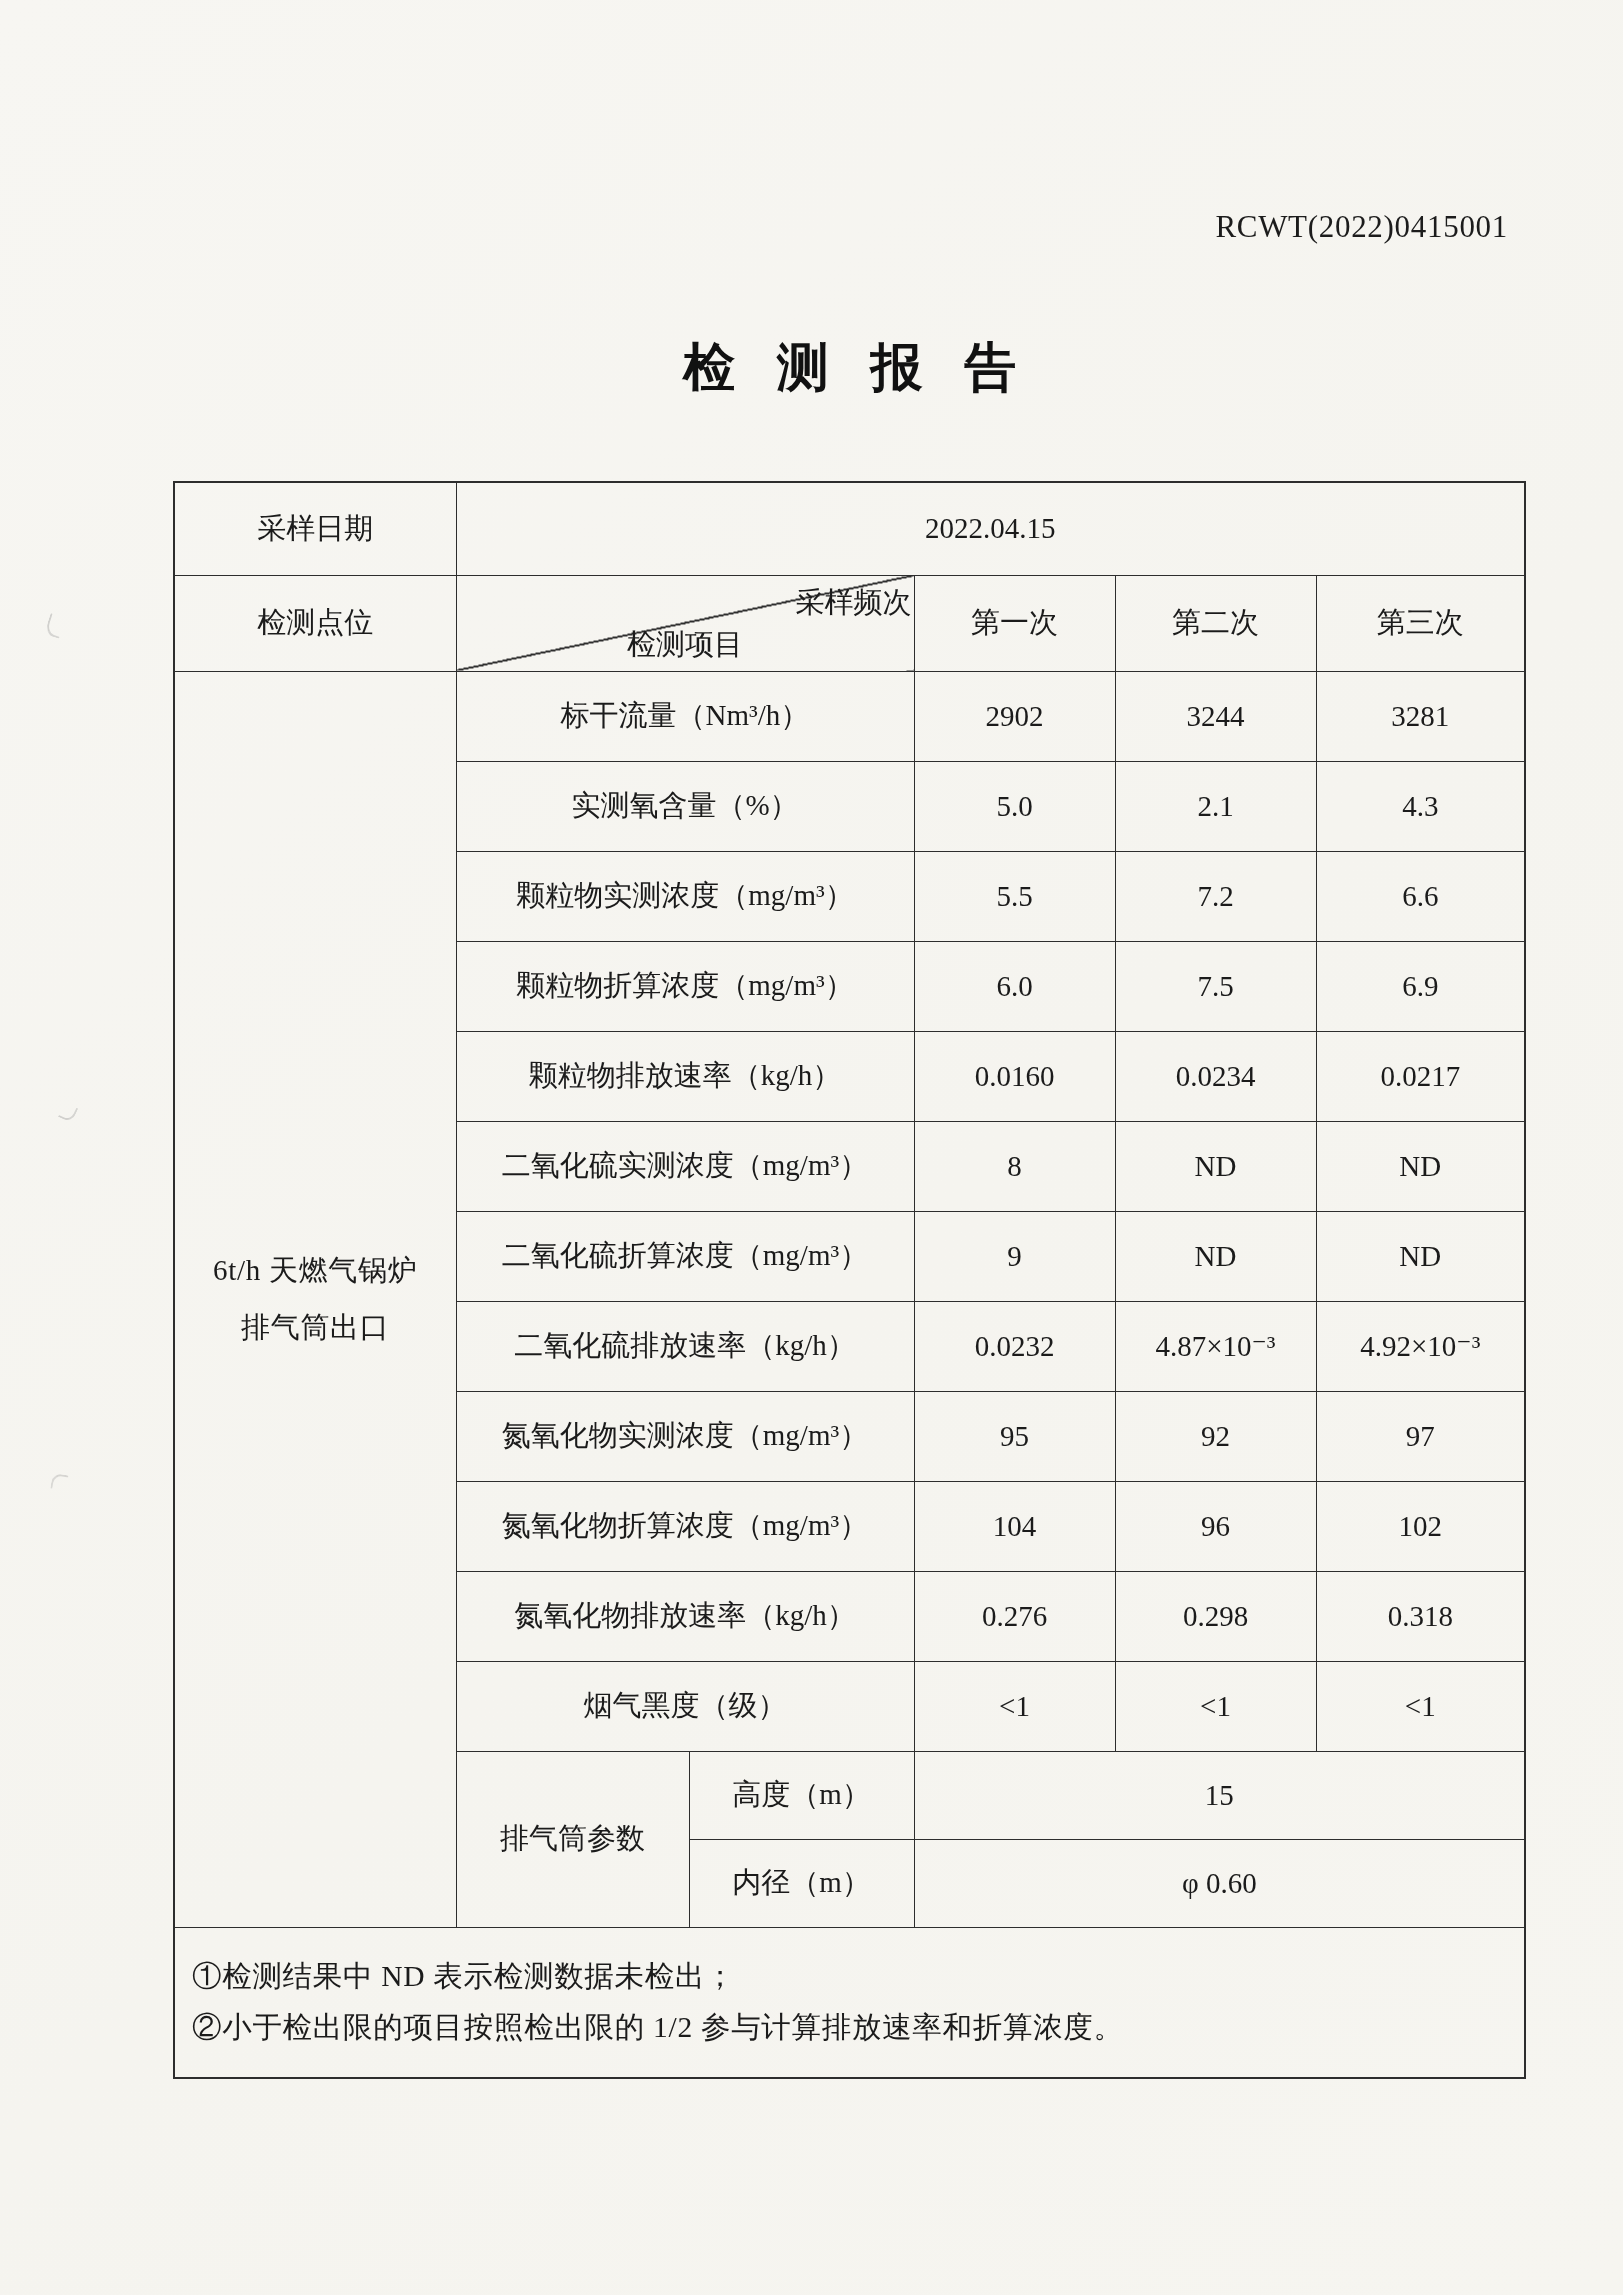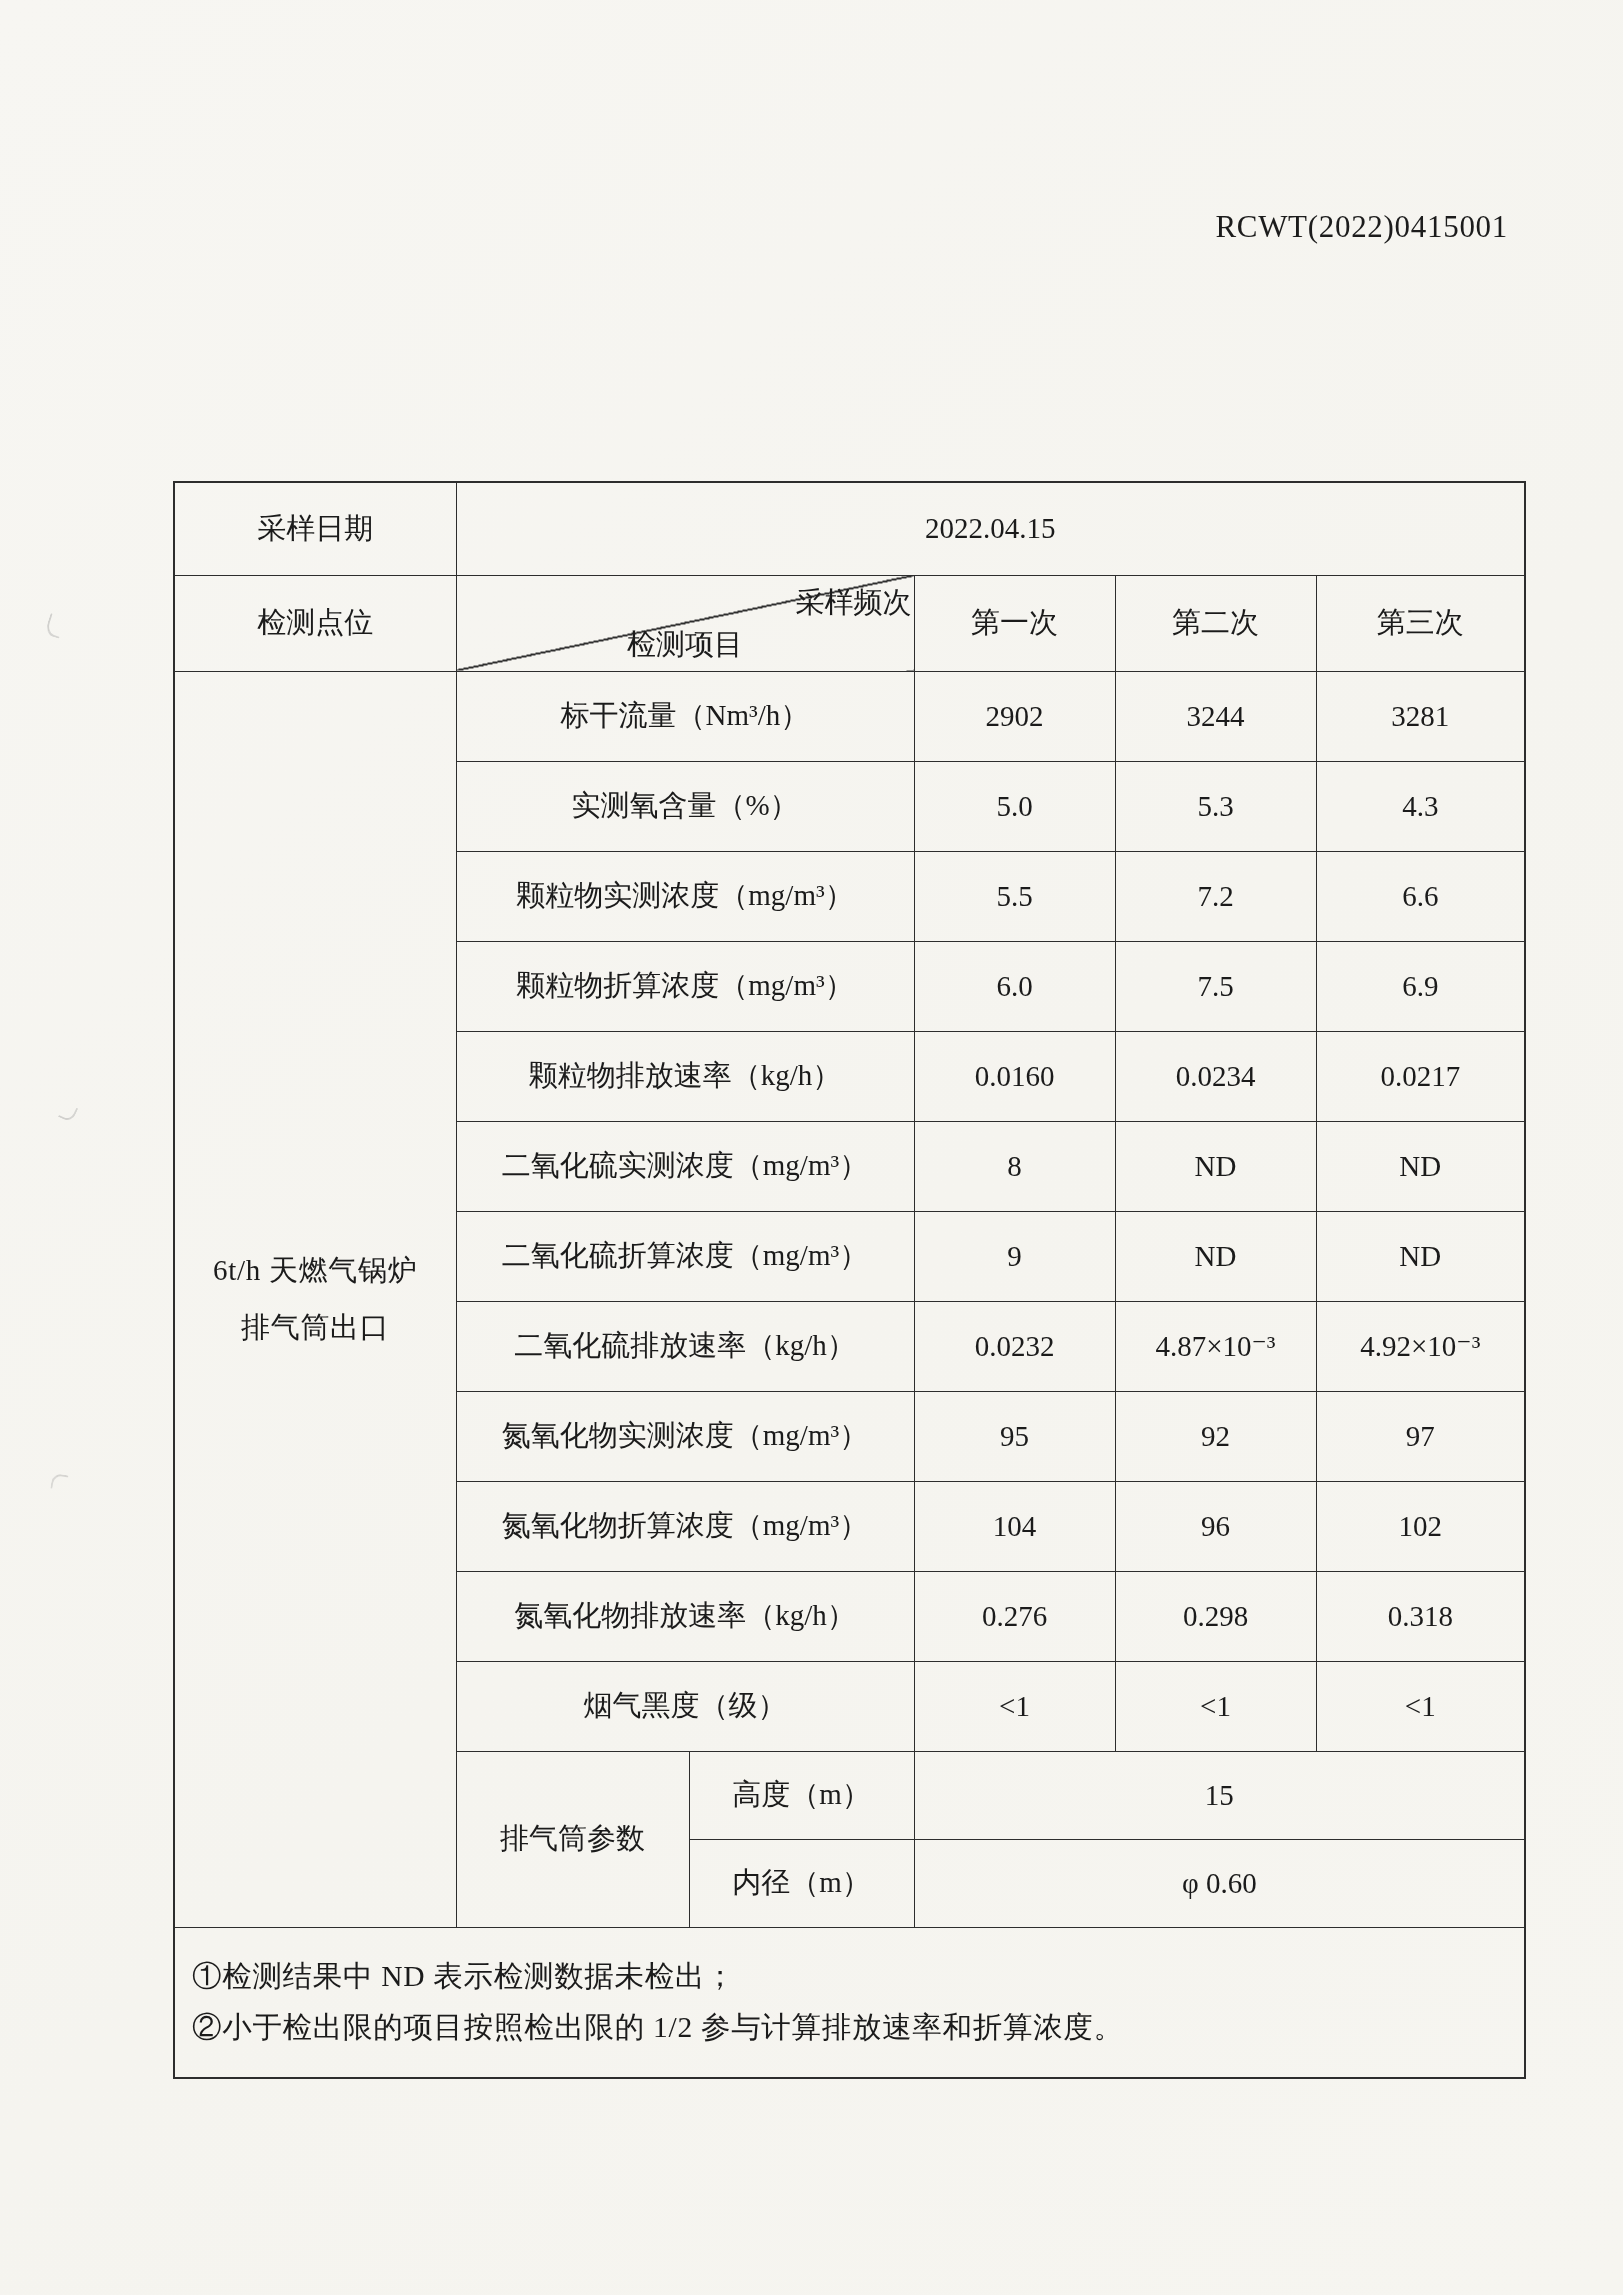--- a/index.html
+++ b/index.html
@@ -151,20 +151,21 @@
   .scan-mark.m3 { left: 51px;  top: 1474px; transform: rotate(100deg); height: 14.4px; opacity: 0.3; }
 </style>
 </head>
 <body>
 
 <div class="page">
 
   <div class="doc-number">RCWT(2022)0415001</div>
 
 
+  <div class="report-title">检 测 报 告</div>
 
 
   <table class="results">
     <colgroup>
       <col style="width:282px">
       <col style="width:233px">
       <col style="width:225px">
       <col style="width:201px">
       <col style="width:201px">
       <col style="width:209px">
@@ -192,21 +193,21 @@
           <div>排气筒出口</div>
         </td>
         <td colspan="2">标干流量（Nm³/h）</td>
         <td>2902</td>
         <td>3244</td>
         <td>3281</td>
       </tr>
       <tr class="r-data">
         <td colspan="2">实测氧含量（%）</td>
         <td>5.0</td>
-        <td>5.3</td>
+        <td>2.1</td>
         <td>4.3</td>
       </tr>
       <tr class="r-data">
         <td colspan="2">颗粒物实测浓度（mg/m³）</td>
         <td>5.5</td>
         <td>7.2</td>
         <td>6.6</td>
       </tr>
       <tr class="r-data">
         <td colspan="2">颗粒物折算浓度（mg/m³）</td>

